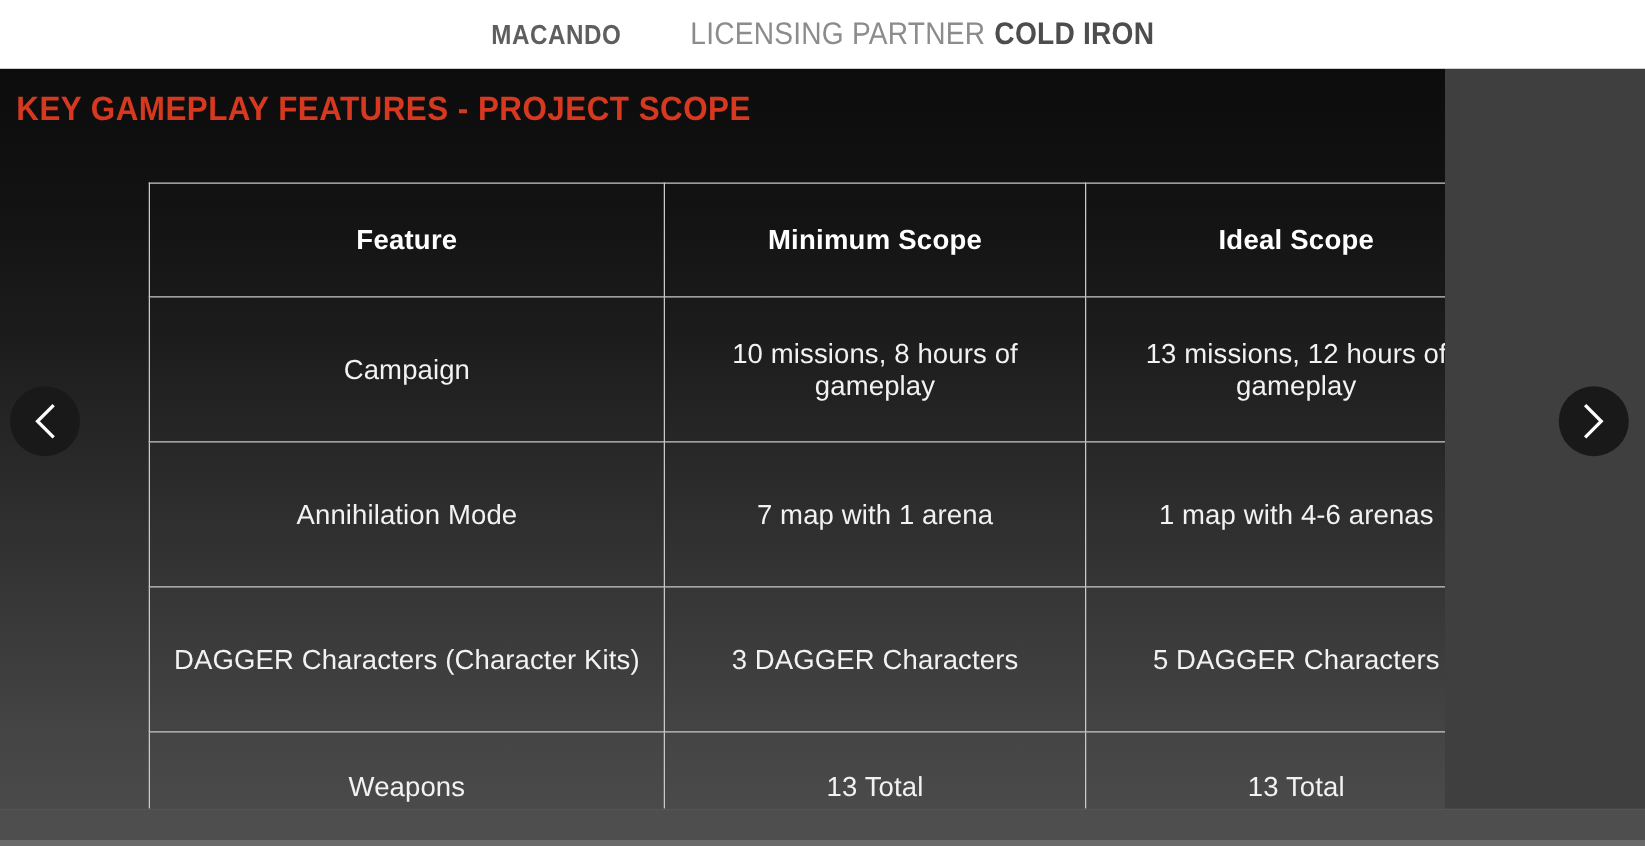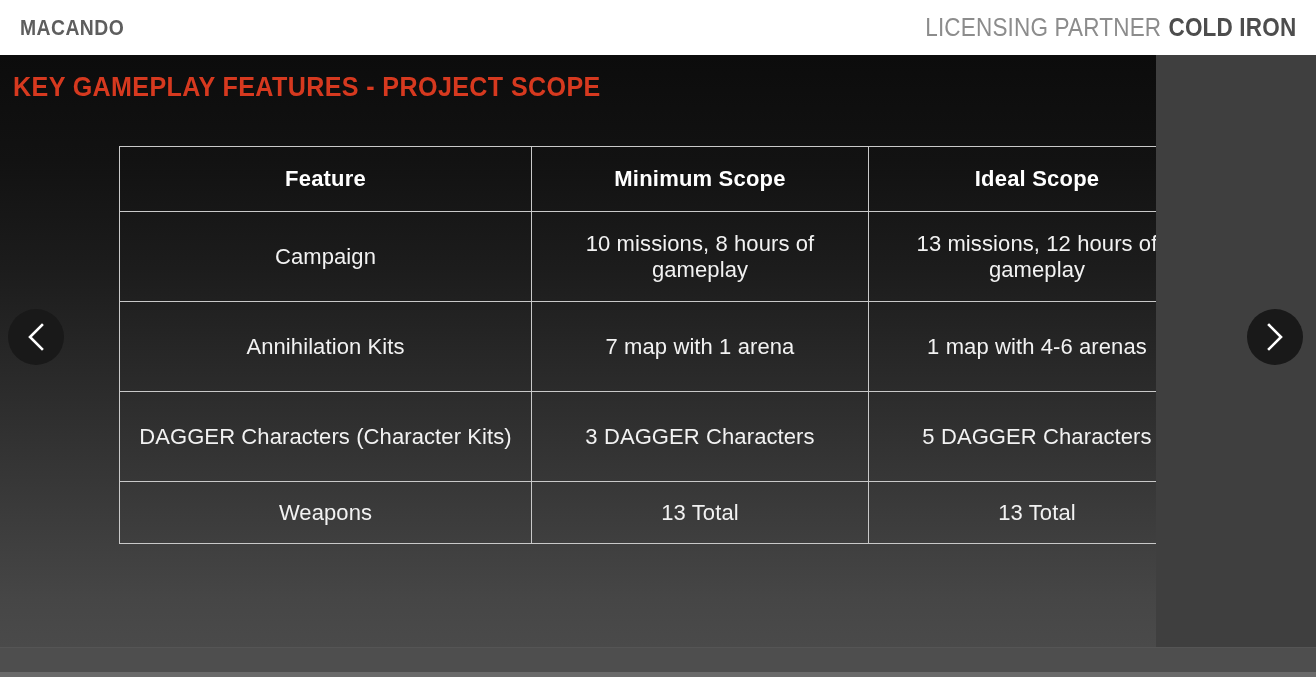--- a/index.html
+++ b/index.html
@@ -24,21 +24,21 @@
 
   
   .brandbar {
     position: absolute;
     top: 0; left: 0;
     width: 1316px;
     height: 55px;
     background: #ffffff;
     display: flex;
     align-items: center;
-    justify-content: space-between;
+    justify-content: center;
     padding: 0 20px;
     box-sizing: border-box;
     z-index: 5;
   }
   .brand-logo {
     font-family: "Liberation Sans Narrow", "Liberation Sans", sans-serif;
     font-weight: bold;
     font-size: 22px;
     letter-spacing: 0.5px;
     color: #5e5e5e;
@@ -112,21 +112,21 @@
   .scope-table col.c-feature  { width: 412px; }
   .scope-table col.c-min      { width: 337px; }
   .scope-table col.c-ideal    { width: 337px; }
 
   .scope-table th,
   .scope-table td {
     text-align: center;
     vertical-align: middle;
     color: #ffffff;
     border: 1px solid #c9c9c9;
-    padding: 3px 10px;
+    padding: 16px 10px;
   }
   .scope-table th {
     height: 58px;
     font-family: "Liberation Sans Narrow", "Liberation Sans", sans-serif;
     font-size: 22px;
     font-weight: bold;
     letter-spacing: 0.2px;
   }
   .scope-table td {
     font-family: "Liberation Sans Narrow", "Liberation Sans", sans-serif;
@@ -208,21 +208,21 @@
           <th>Ideal Scope</th>
         </tr>
       </thead>
       <tbody>
         <tr class="r-h83">
           <td>Campaign</td>
           <td>10 missions, 8 hours of gameplay</td>
           <td>13 missions, 12 hours of gameplay</td>
         </tr>
         <tr class="r-h83">
-          <td>Annihilation Kits</td>
+          <td>Annihilation Mode</td>
           <td>7 map with 1 arena</td>
           <td>1 map with 4-6 arenas</td>
         </tr>
         <tr class="r-h83">
           <td>DAGGER Characters (Character Kits)</td>
           <td>3 DAGGER Characters</td>
           <td>5 DAGGER Characters</td>
         </tr>
         <tr class="r-h55">
           <td>Weapons</td>

